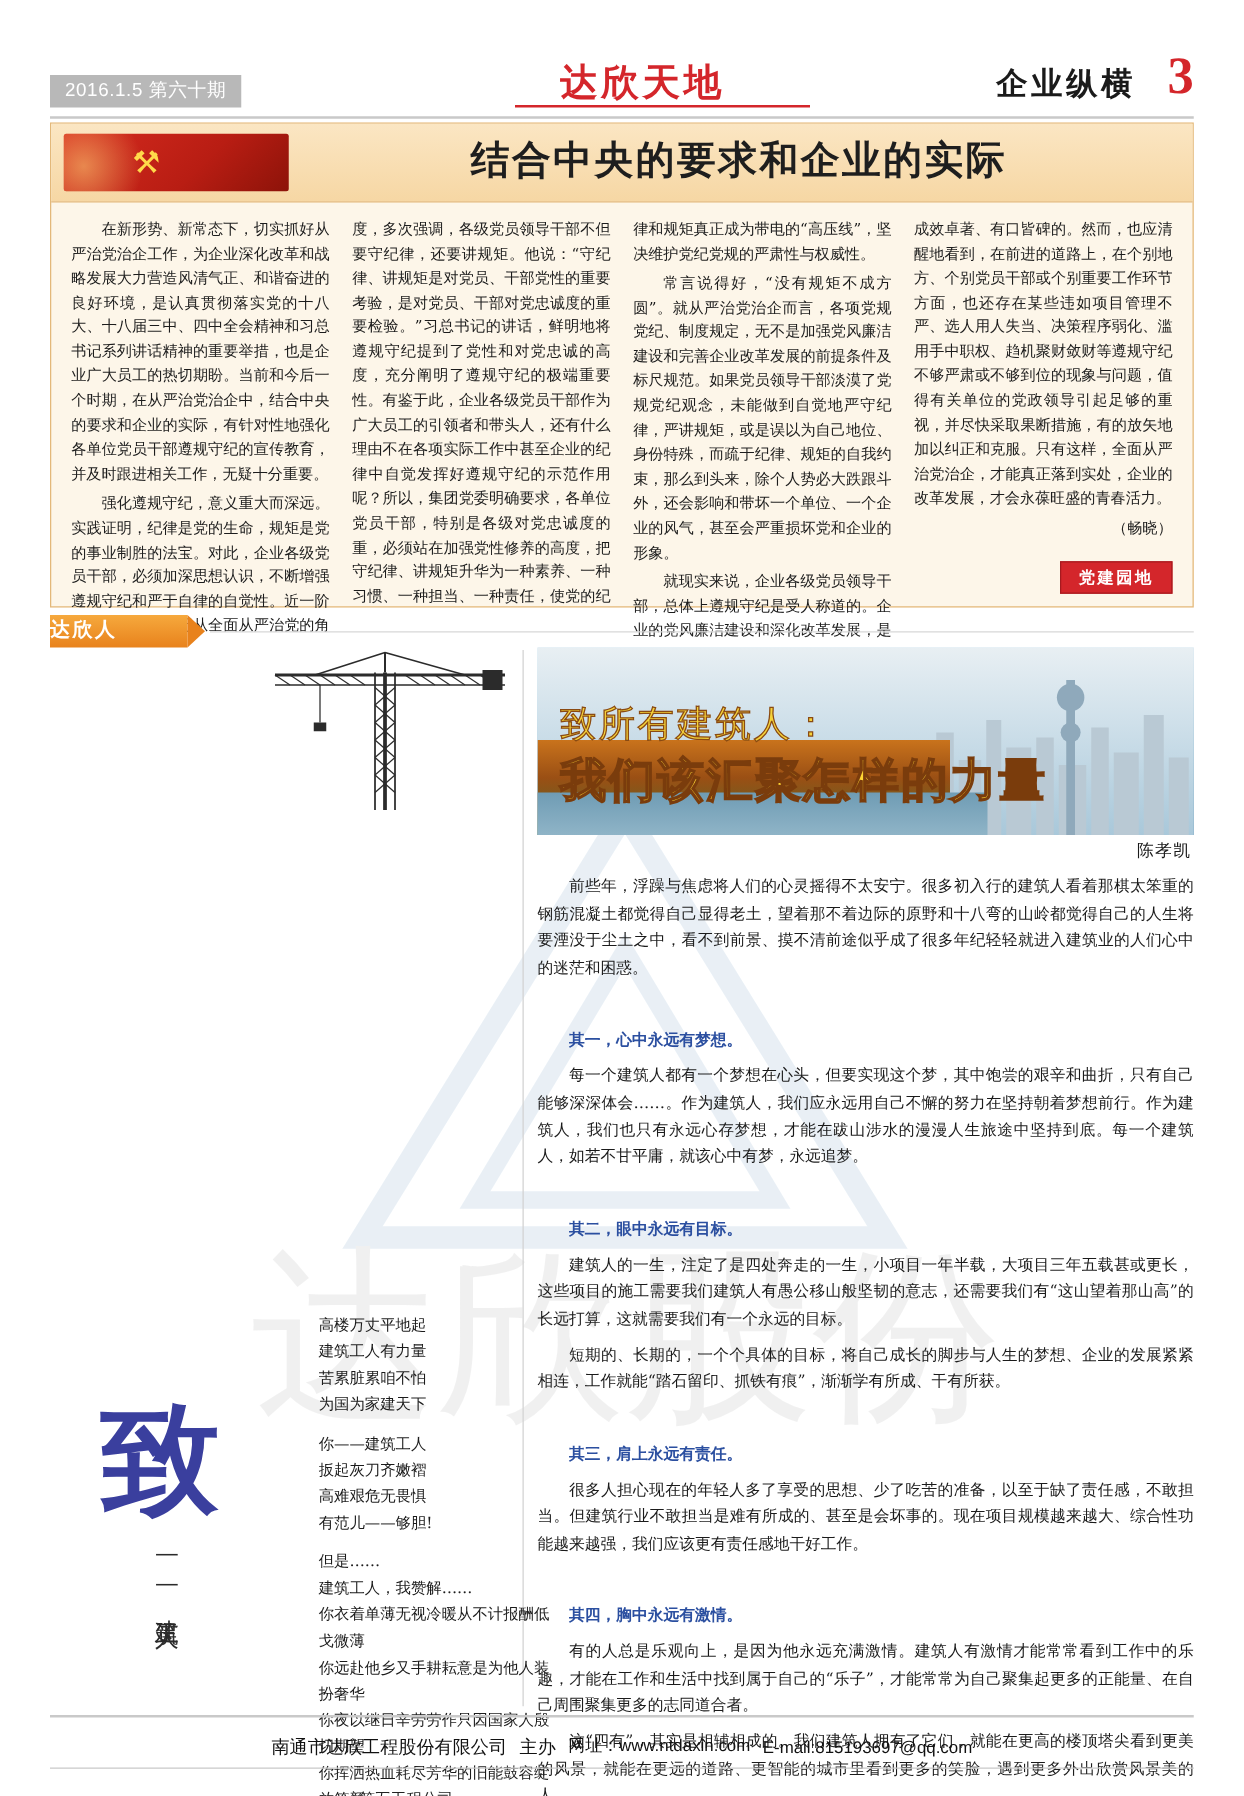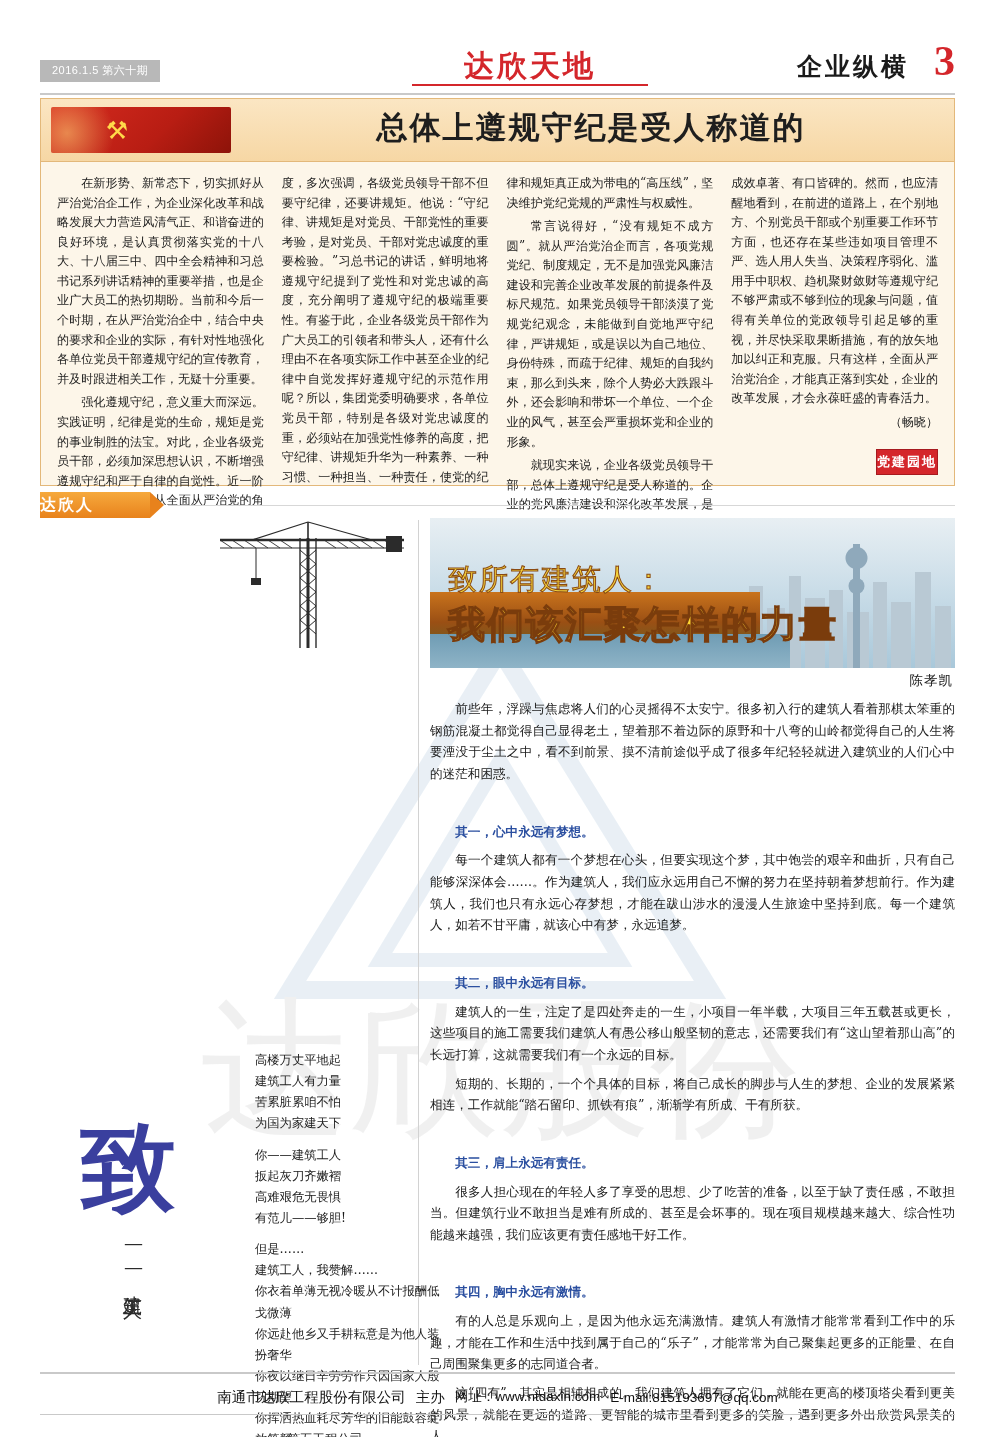--- a/index.html
+++ b/index.html
@@ -28,28 +28,28 @@
     position: absolute;
     left: 40px; top: 46px;
     width: 915px;
     height: 46px;
   }
   .issue-tag {
     position: absolute;
     left: 0; top: 14px;
     background: #b8b8b8;
     color: #ffffff;
-    font-size: 11px;
+    font-size: 15px;
     letter-spacing: 0.5px;
     padding: 3px 12px 4px 12px;
     white-space: nowrap;
   }
   .paper-title {
     position: absolute;
-    left: 370px; top: 0px;
+    left: 354px; top: 0px;
     width: 240px;
     text-align: center;
     font-family: "DejaVu Serif", serif;
     font-weight: bold;
     font-size: 30px;
     color: #d4262b;
     letter-spacing: 3px;
     white-space: nowrap;
   }
   .paper-title-underline {
@@ -167,21 +167,21 @@
   }
   .badge-party {
     position: absolute;
     right: 16px; bottom: 10px;
     background: #d4262b;
     color: #ffffff;
     font-family: Liberation Mono, monospace;
     font-size: 13px;
     font-weight: bold;
     letter-spacing: 2px;
-    padding: 3px 0;
+    padding: 3px 14px;
     border: 1px solid #a61a1f;
     white-space: nowrap;
   }
 
   
   .sec-label {
     position: absolute;
     left: 40px; top: 492px;
     width: 130px;
     height: 26px;
@@ -404,21 +404,21 @@
     <div class="section-name">企业纵横</div>
     <div class="page-number">3</div>
   </div>
   <div class="rule-top"></div>
 
   <div class="art1">
     <div class="art1-header">
       <div class="flag-emblem">
         <div class="hammer">⚒</div>
       </div>
-      <div class="art1-title">总体上遵规守纪是受人称道的</div>
+      <div class="art1-title">结合中央的要求和企业的实际</div>
     </div>
     <div class="art1-body">
       <p>在新形势、新常态下，切实抓好从严治党治企工作，为企业深化改革和战略发展大力营造风清气正、和谐奋进的良好环境，是认真贯彻落实党的十八大、十八届三中、四中全会精神和习总书记系列讲话精神的重要举措，也是企业广大员工的热切期盼。当前和今后一个时期，在从严治党治企中，结合中央的要求和企业的实际，有针对性地强化各单位党员干部遵规守纪的宣传教育，并及时跟进相关工作，无疑十分重要。</p>
       <p>强化遵规守纪，意义重大而深远。实践证明，纪律是党的生命，规矩是党的事业制胜的法宝。对此，企业各级党员干部，必须加深思想认识，不断增强遵规守纪和严于自律的自觉性。近一阶段，习近平总书记从全面从严治党的角度，多次强调，各级党员领导干部不但要守纪律，还要讲规矩。他说：“守纪律、讲规矩是对党员、干部党性的重要考验，是对党员、干部对党忠诚度的重要检验。”习总书记的讲话，鲜明地将遵规守纪提到了党性和对党忠诚的高度，充分阐明了遵规守纪的极端重要性。有鉴于此，企业各级党员干部作为广大员工的引领者和带头人，还有什么理由不在各项实际工作中甚至企业的纪律中自觉发挥好遵规守纪的示范作用呢？所以，集团党委明确要求，各单位党员干部，特别是各级对党忠诚度的重，必须站在加强党性修养的高度，把守纪律、讲规矩升华为一种素养、一种习惯、一种担当、一种责任，使党的纪律和规矩真正成为带电的“高压线”，坚决维护党纪党规的严肃性与权威性。</p>
       <p>常言说得好，“没有规矩不成方圆”。就从严治党治企而言，各项党规党纪、制度规定，无不是加强党风廉洁建设和完善企业改革发展的前提条件及标尺规范。如果党员领导干部淡漠了党规党纪观念，未能做到自觉地严守纪律，严讲规矩，或是误以为自己地位、身份特殊，而疏于纪律、规矩的自我约束，那么到头来，除个人势必大跌跟斗外，还会影响和带坏一个单位、一个企业的风气，甚至会严重损坏党和企业的形象。</p>
       <p>就现实来说，企业各级党员领导干部，总体上遵规守纪是受人称道的。企业的党风廉洁建设和深化改革发展，是成效卓著、有口皆碑的。然而，也应清醒地看到，在前进的道路上，在个别地方、个别党员干部或个别重要工作环节方面，也还存在某些违如项目管理不严、选人用人失当、决策程序弱化、滥用手中职权、趋机聚财敛财等遵规守纪不够严肃或不够到位的现象与问题，值得有关单位的党政领导引起足够的重视，并尽快采取果断措施，有的放矢地加以纠正和克服。只有这样，全面从严治党治企，才能真正落到实处，企业的改革发展，才会永葆旺盛的青春活力。</p>
       <p class="art1-sign">（畅晓）</p>
     </div>
     <div class="badge-party">党建园地</div>
   </div>

